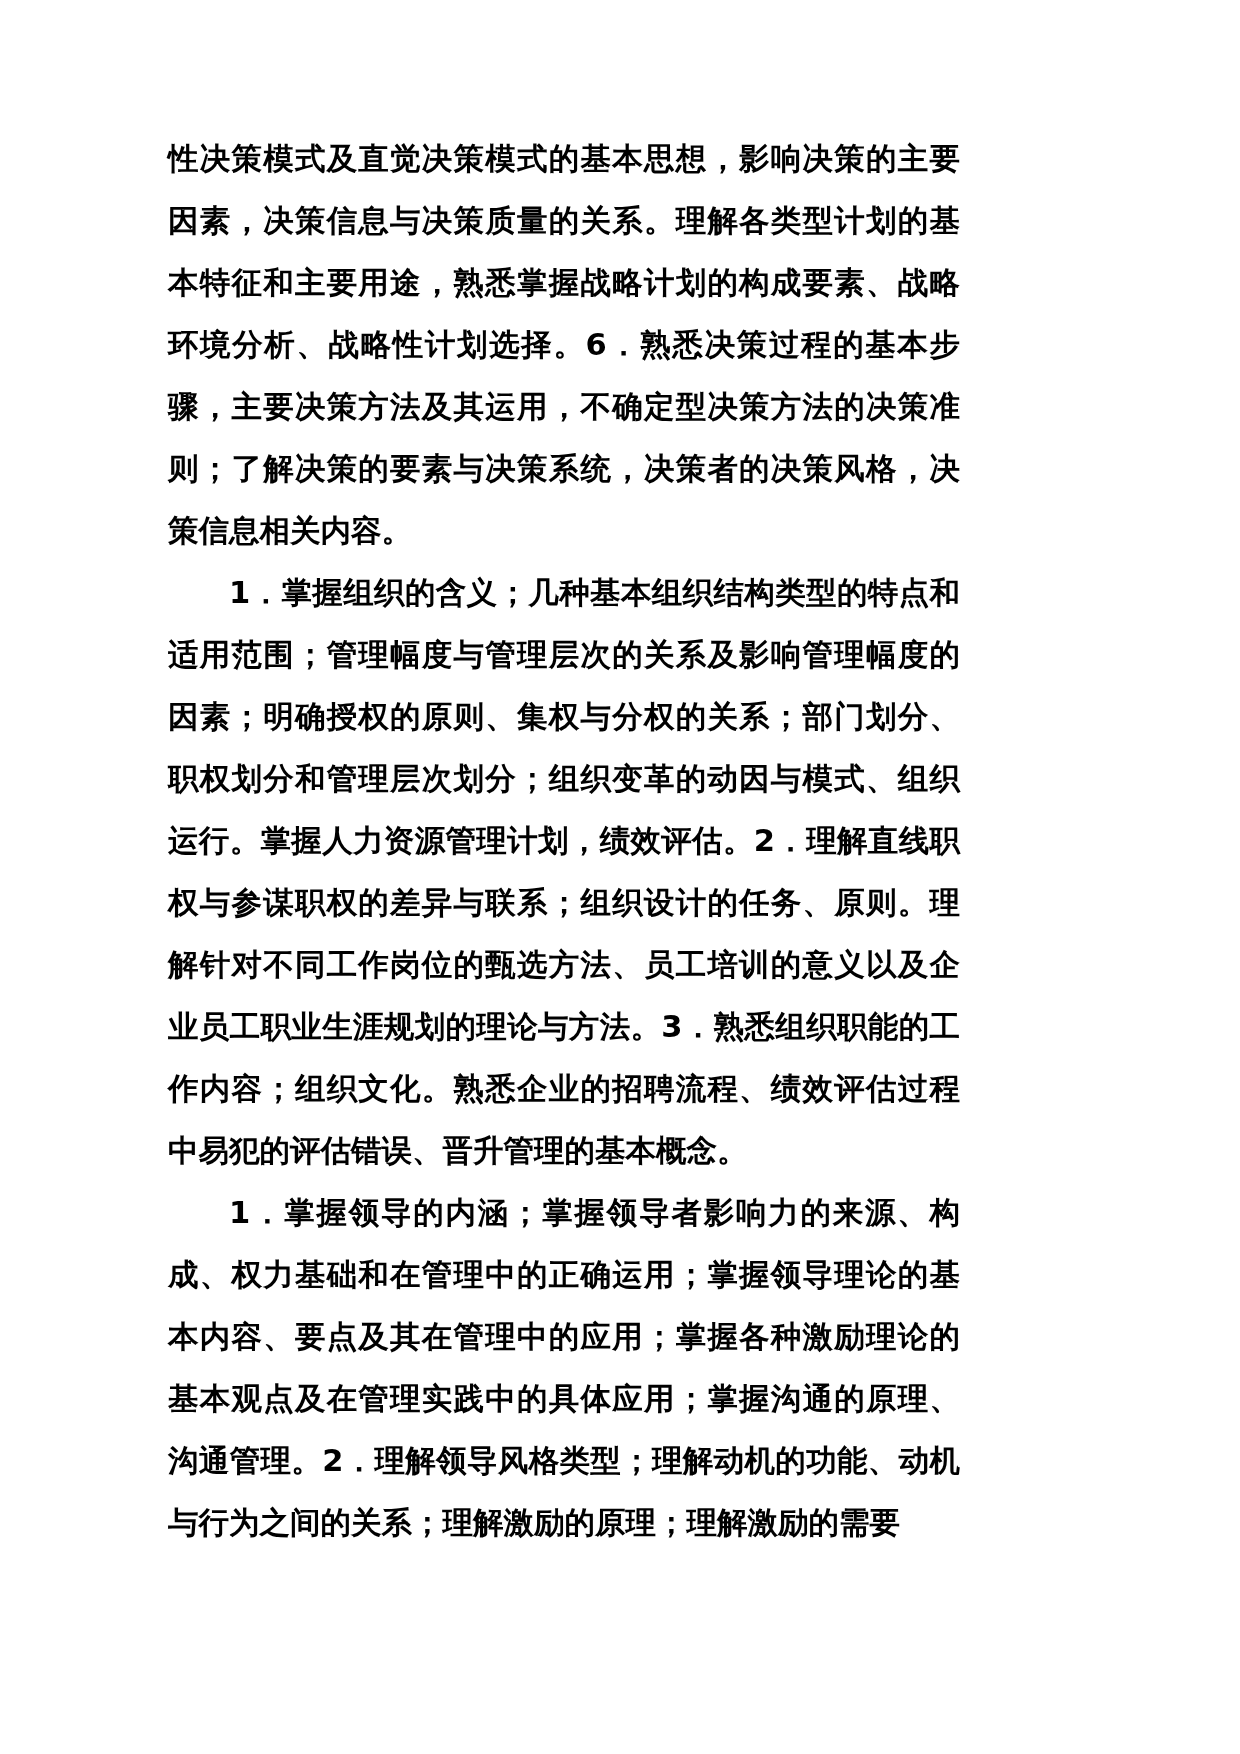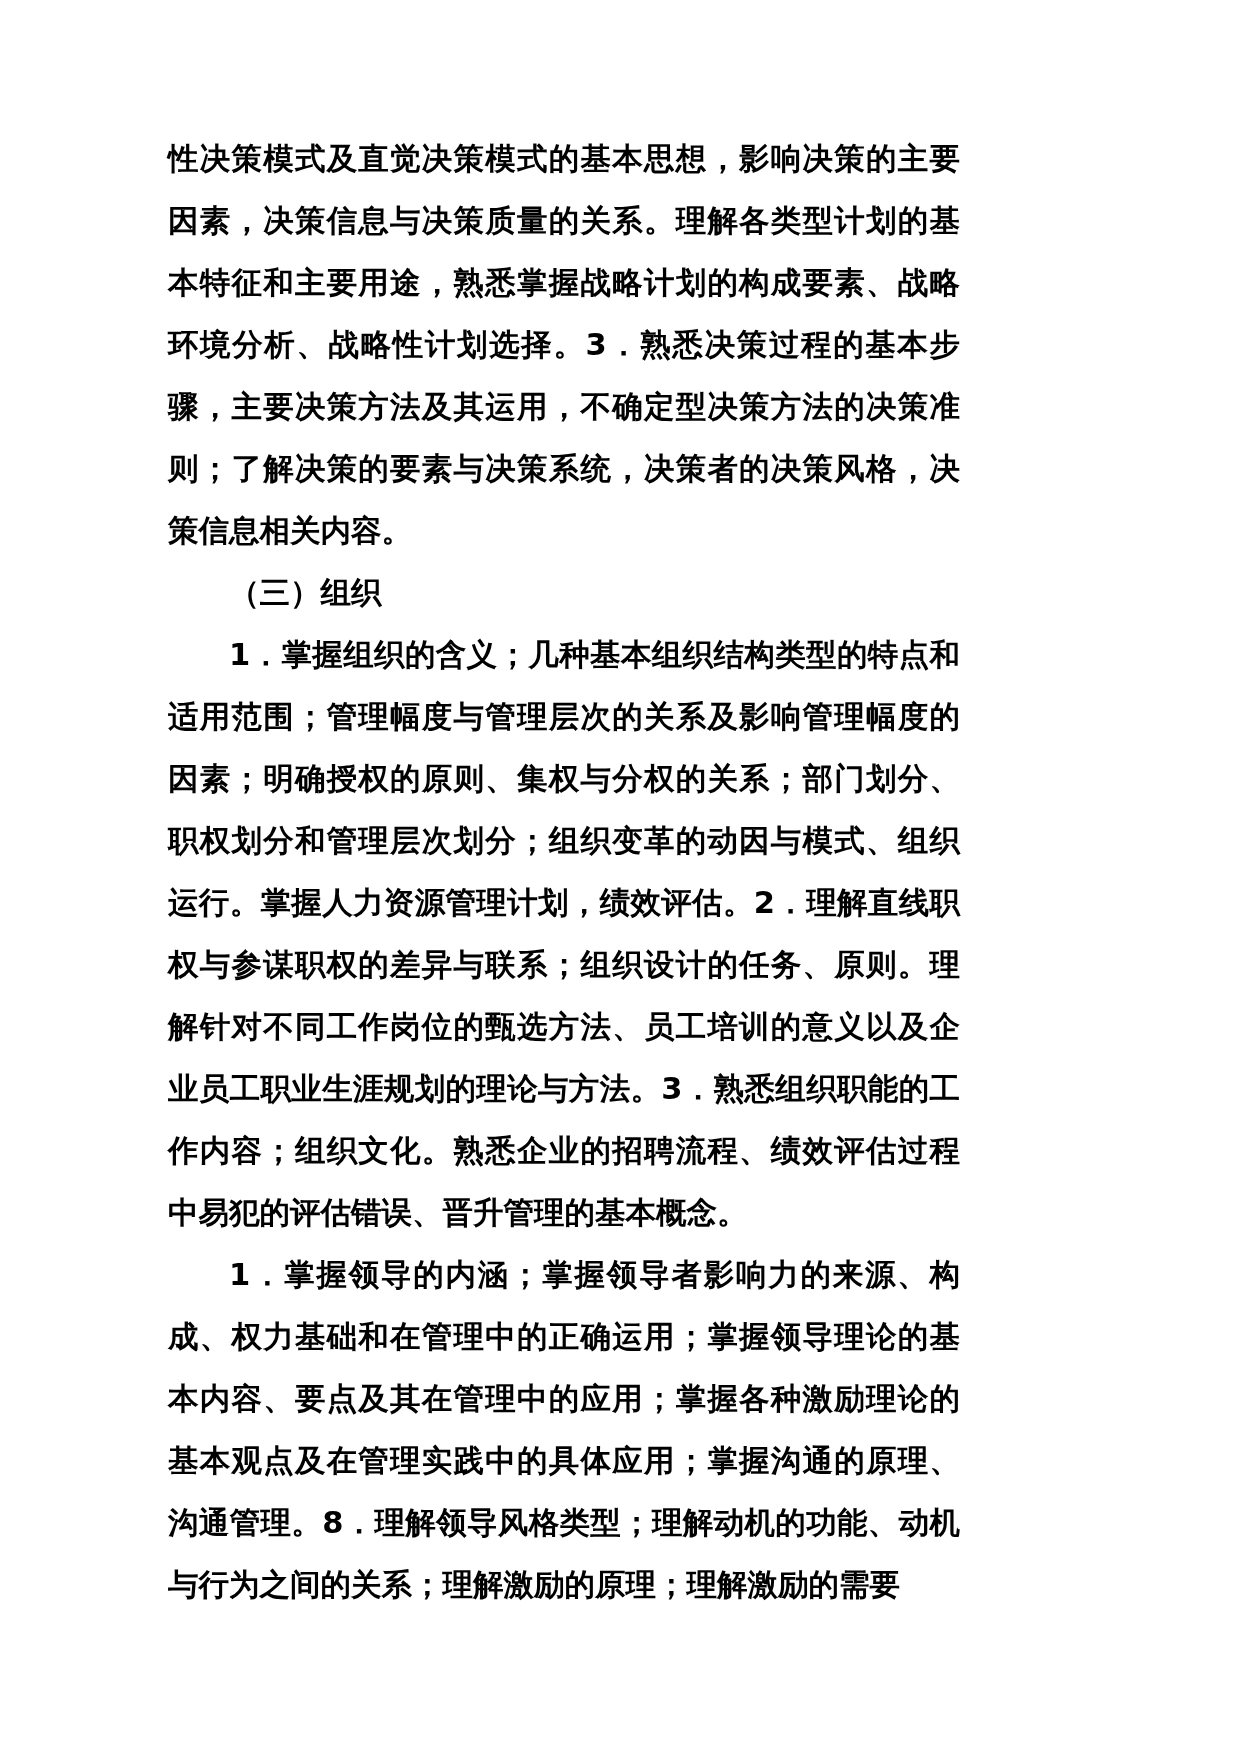--- a/index.html
+++ b/index.html
@@ -52,23 +52,22 @@
     text-align: left;
     word-break: break-all;
   }
 </style>
 </head>
 <body>
 
 <div class="page">
   <div class="content">
 
-    <p class="para cont">性决策模式及直觉决策模式的基本思想，影响决策的主要因素，决策信息与决策质量的关系。理解各类型计划的基本特征和主要用途，熟悉掌握战略计划的构成要素、战略环境分析、战略性计划选择。3．熟悉决策过程的基本步骤，主要决策方法及其运用，不确定型决策方法的决策准则；了解决策的要素与决策系统，决策者的决策风格，决策信息相关内容。</p>
+    <p class="para cont">性决策模式及直觉决策模式的基本思想，影响决策的主要因素，决策信息与决策质量的关系。理解各类型计划的基本特征和主要用途，熟悉掌握战略计划的构成要素、战略环境分析、战略性计划选择。6．熟悉决策过程的基本步骤，主要决策方法及其运用，不确定型决策方法的决策准则；了解决策的要素与决策系统，决策者的决策风格，决策信息相关内容。</p>
 
-    <p class="heading">（三）组织</p>
 
     <p class="para indent">1．掌握组织的含义；几种基本组织结构类型的特点和适用范围；管理幅度与管理层次的关系及影响管理幅度的因素；明确授权的原则、集权与分权的关系；部门划分、职权划分和管理层次划分；组织变革的动因与模式、组织运行。掌握人力资源管理计划，绩效评估。2．理解直线职权与参谋职权的差异与联系；组织设计的任务、原则。理解针对不同工作岗位的甄选方法、员工培训的意义以及企业员工职业生涯规划的理论与方法。3．熟悉组织职能的工作内容；组织文化。熟悉企业的招聘流程、绩效评估过程中易犯的评估错误、晋升管理的基本概念。</p>
 
 
-    <p class="para indent">1．掌握领导的内涵；掌握领导者影响力的来源、构成、权力基础和在管理中的正确运用；掌握领导理论的基本内容、要点及其在管理中的应用；掌握各种激励理论的基本观点及在管理实践中的具体应用；掌握沟通的原理、沟通管理。8．理解领导风格类型；理解动机的功能、动机与行为之间的关系；理解激励的原理；理解激励的需要</p>
+    <p class="para indent">1．掌握领导的内涵；掌握领导者影响力的来源、构成、权力基础和在管理中的正确运用；掌握领导理论的基本内容、要点及其在管理中的应用；掌握各种激励理论的基本观点及在管理实践中的具体应用；掌握沟通的原理、沟通管理。2．理解领导风格类型；理解动机的功能、动机与行为之间的关系；理解激励的原理；理解激励的需要</p>
 
   </div>
 </div>
 
 </body></html>

